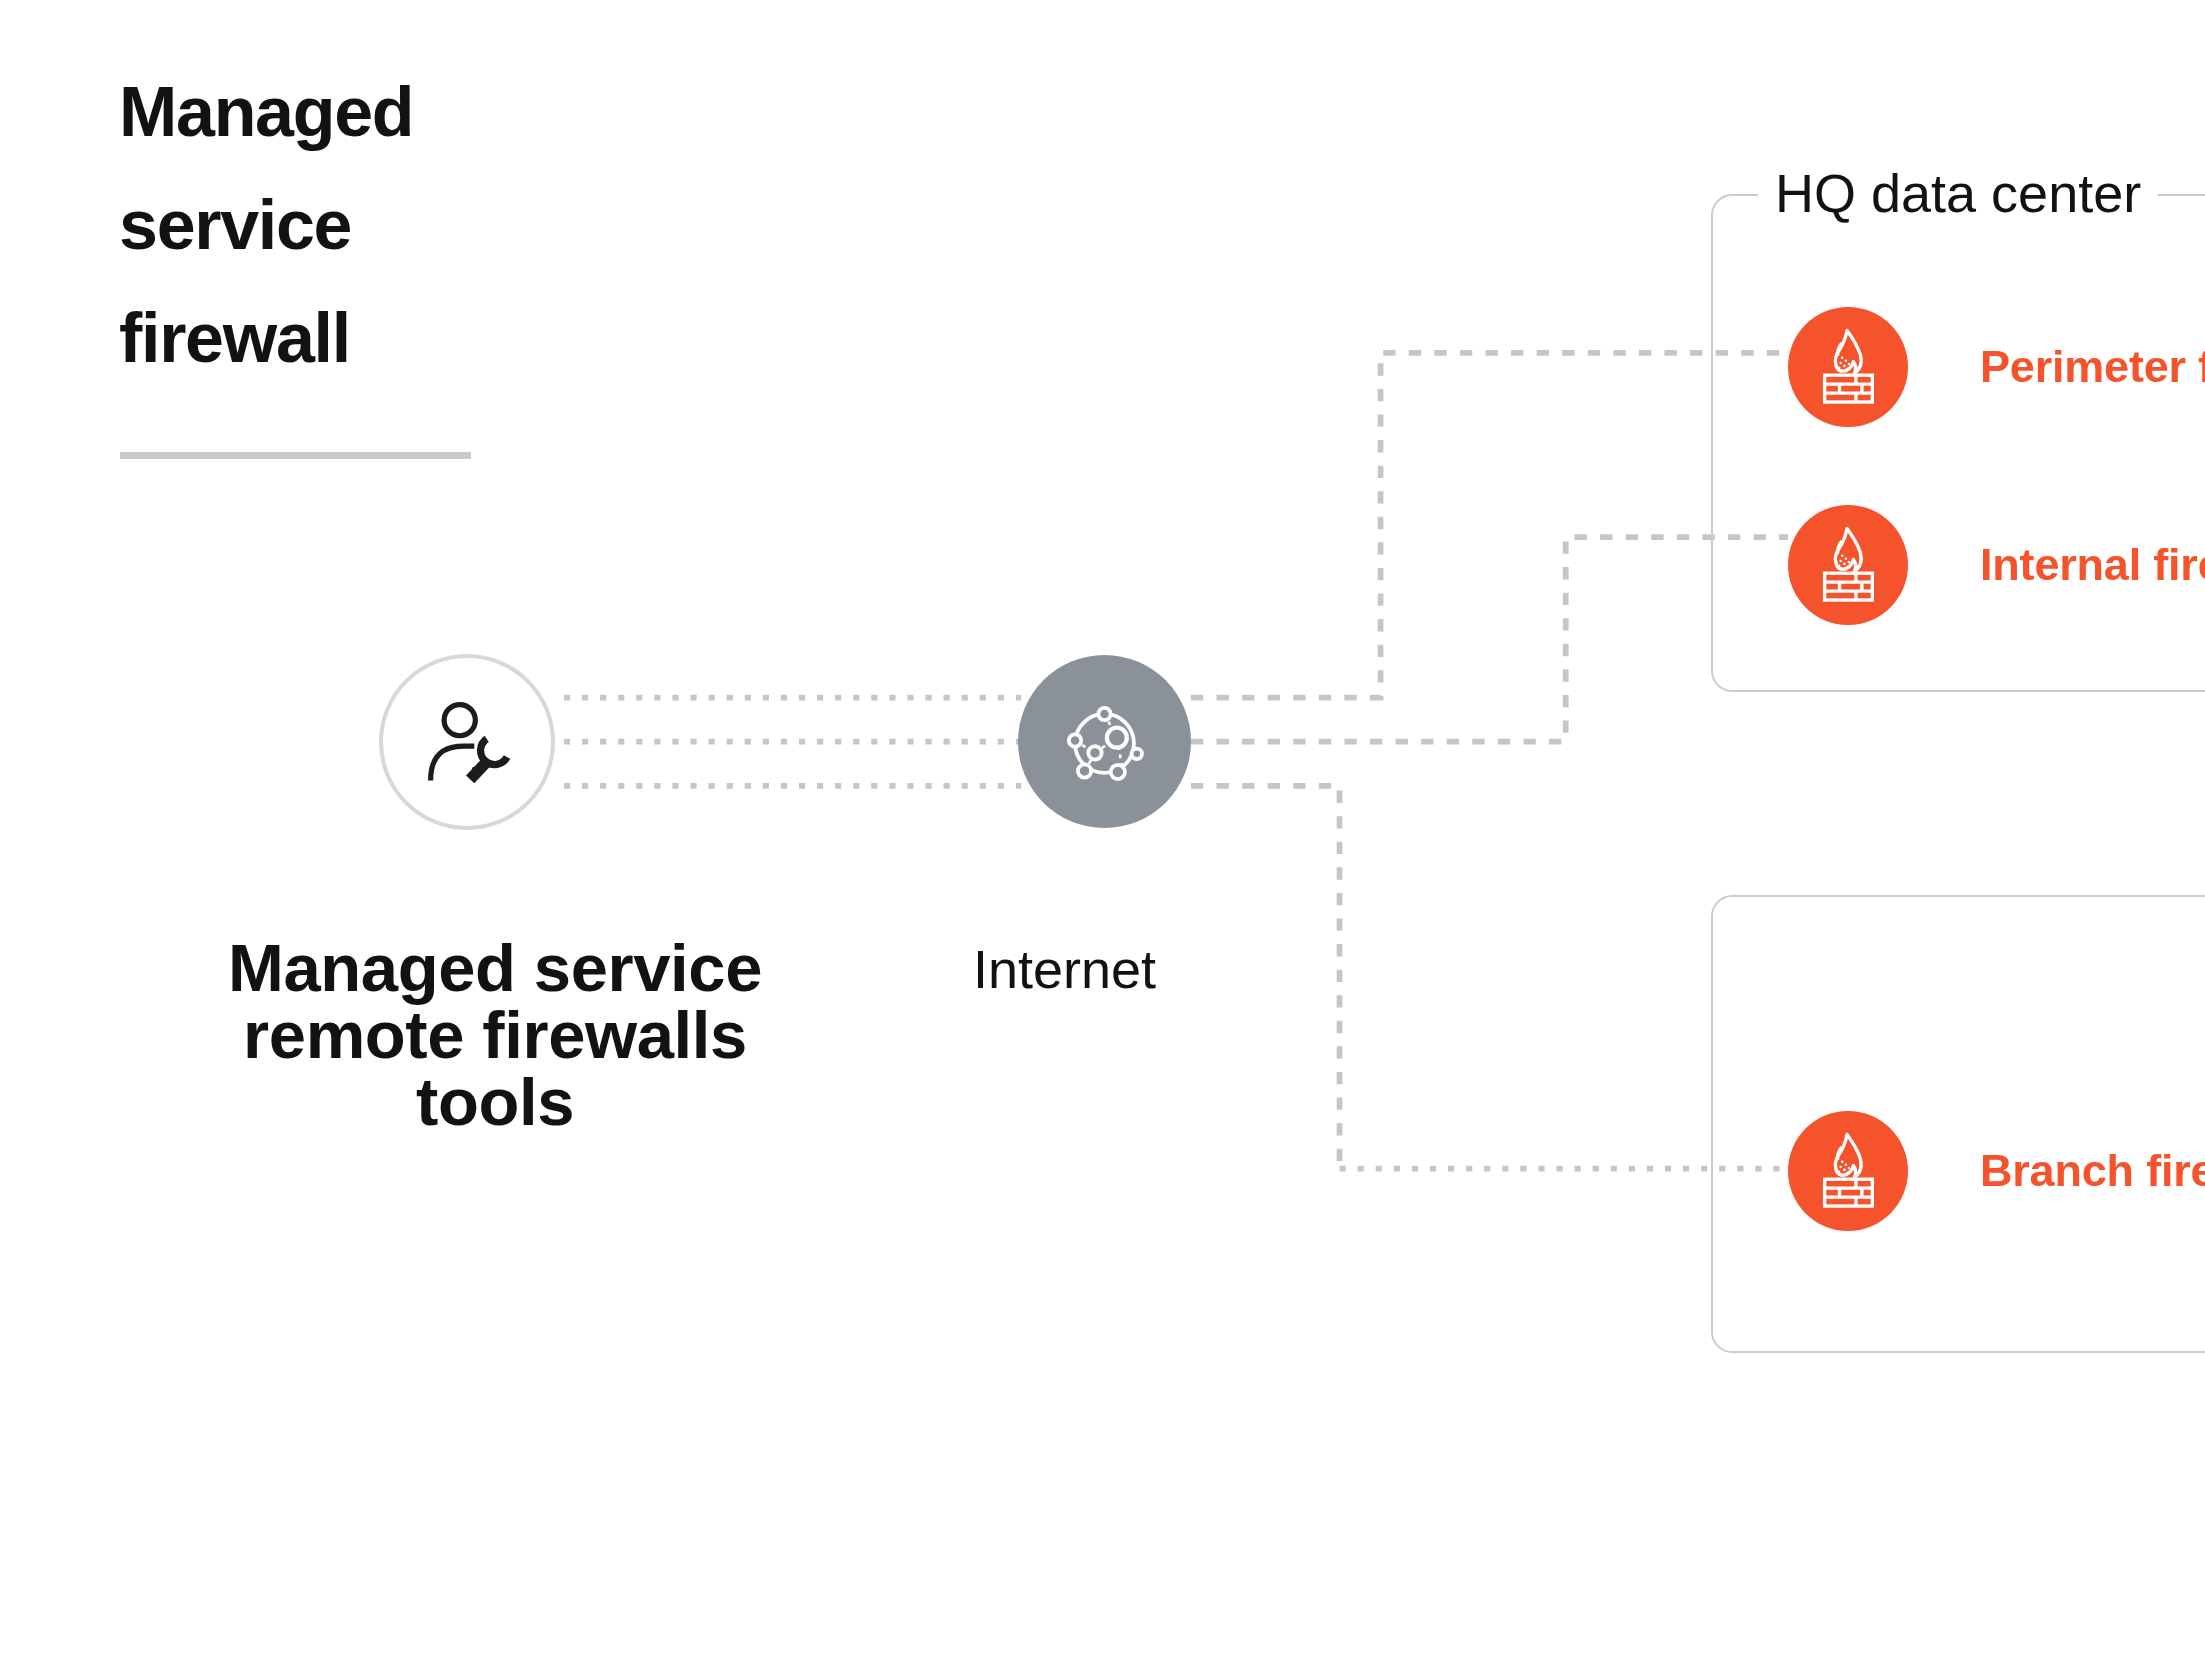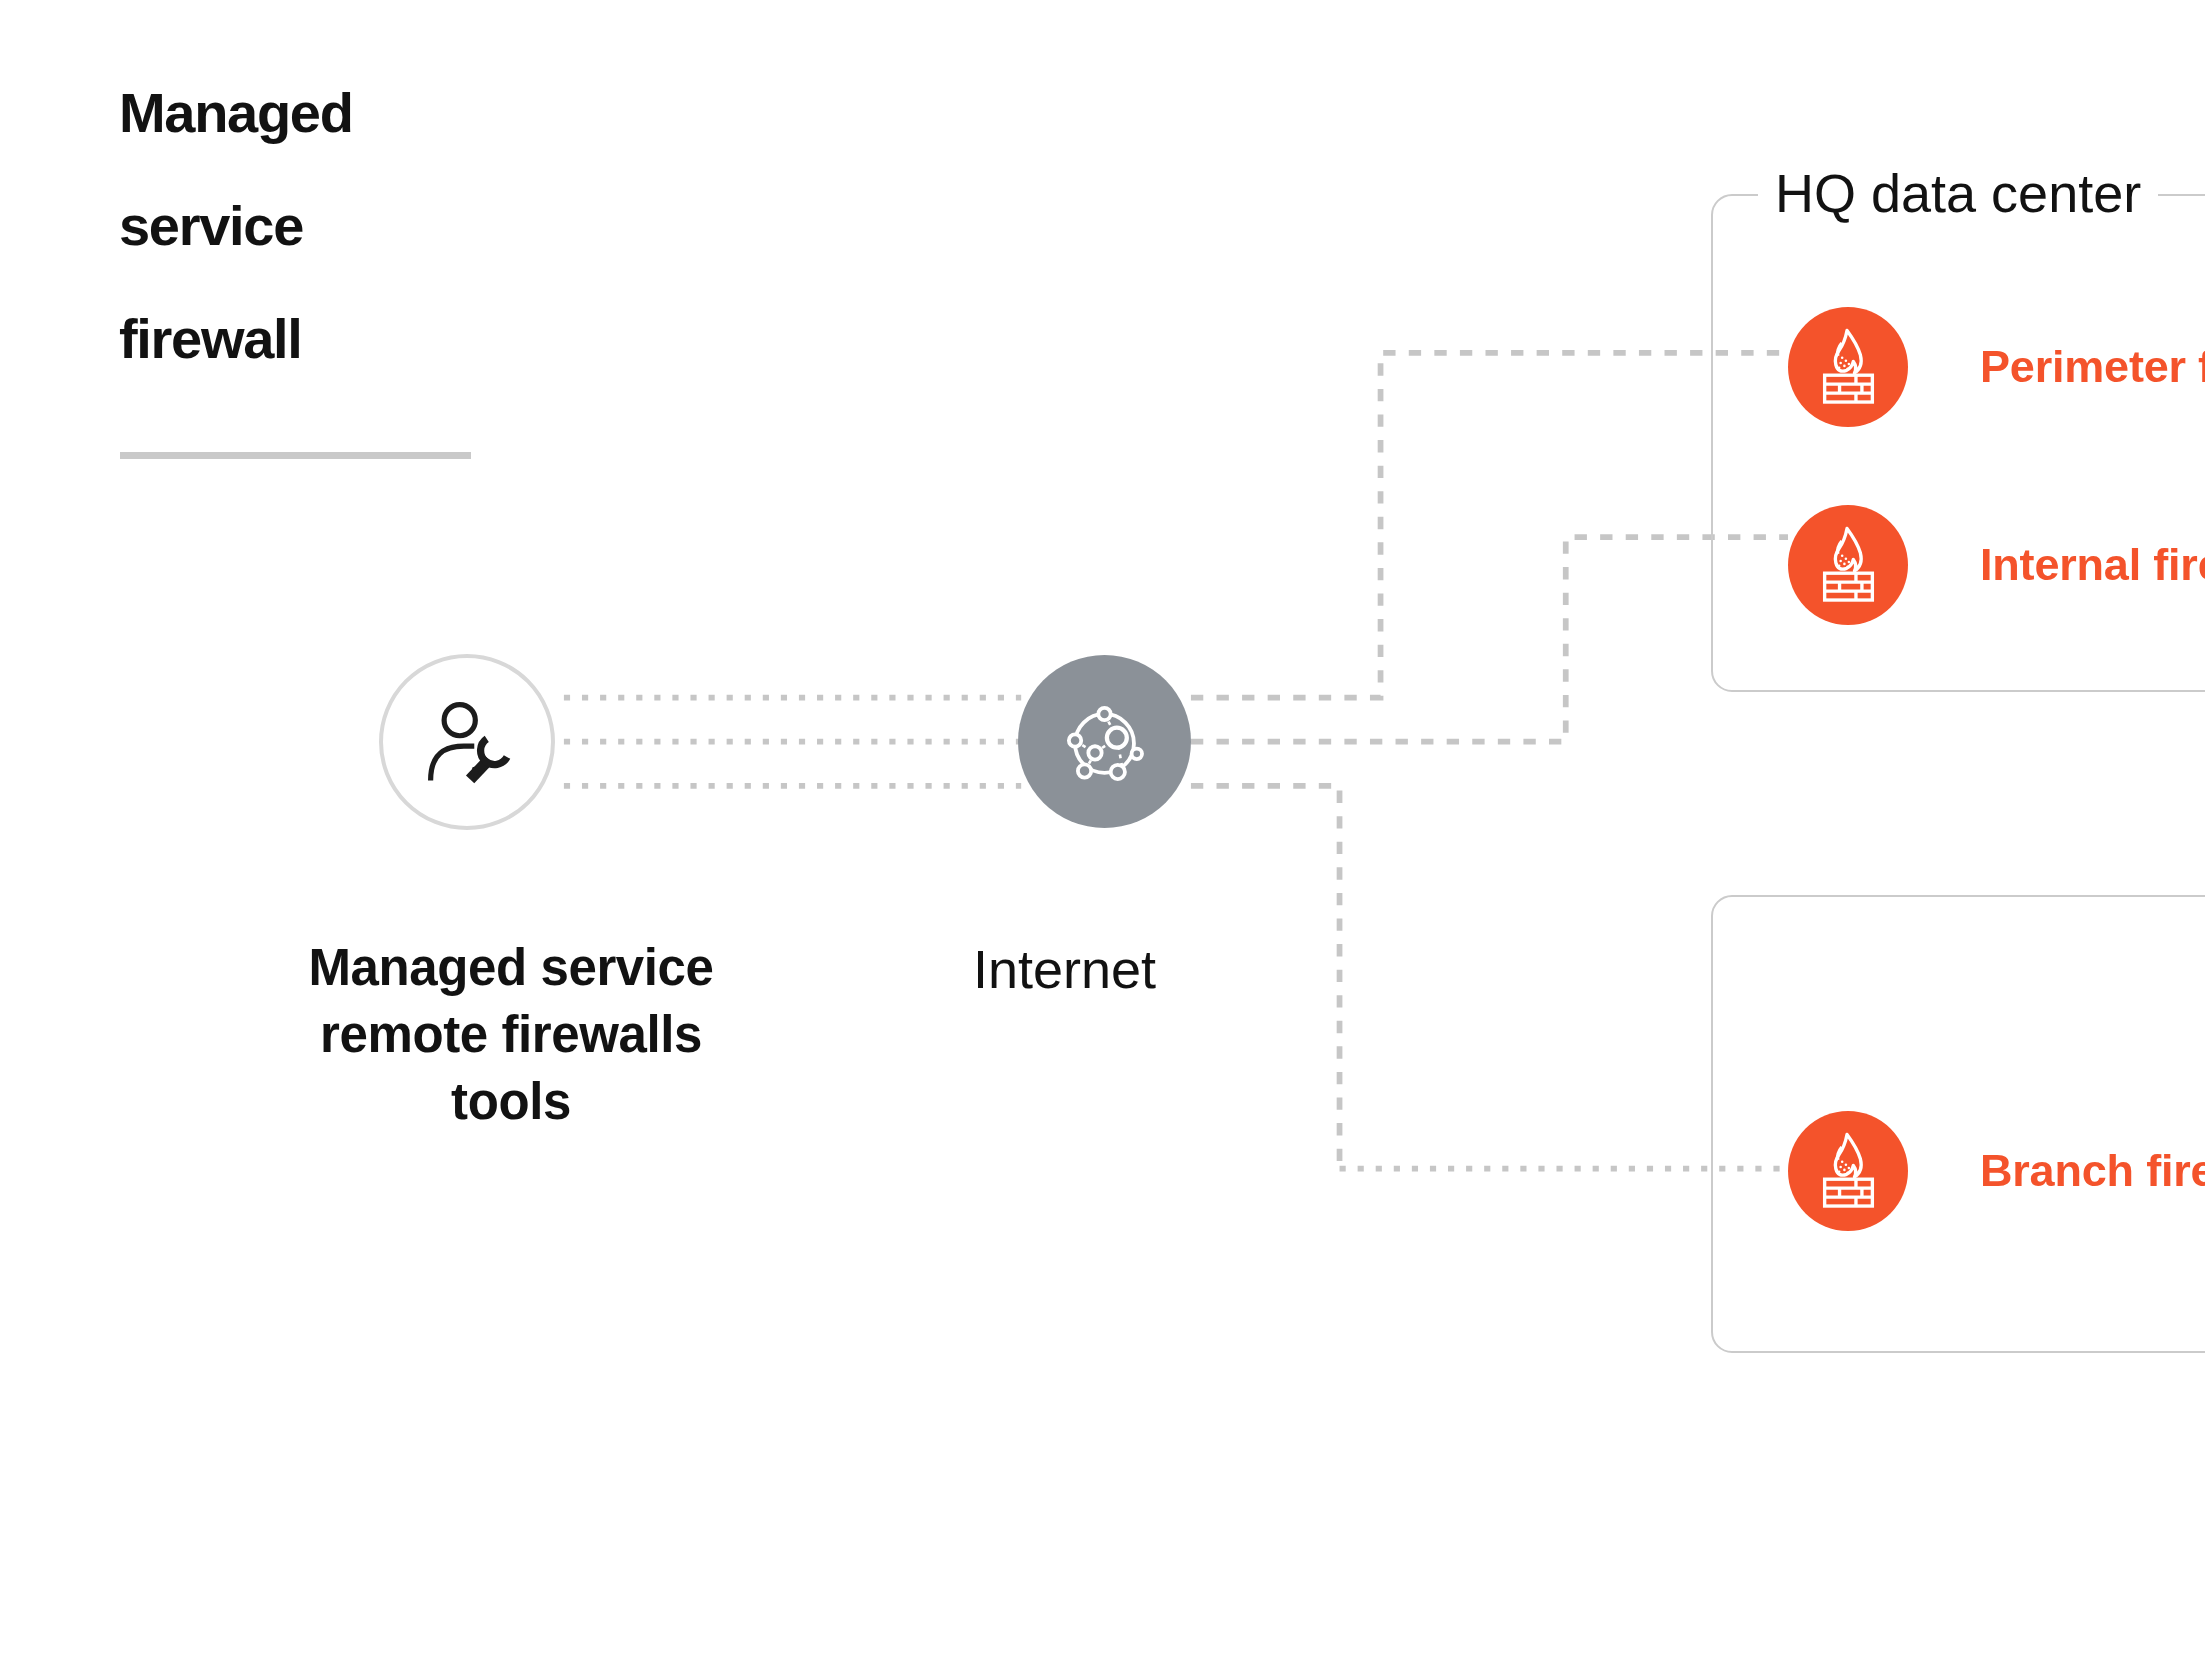--- a/index.html
+++ b/index.html
@@ -6,29 +6,29 @@
   body{font-family:"Liberation Sans", sans-serif; color:#121212;}
   .stage{position:relative;width:2941px;height:1654px;background:#ffffff;overflow:hidden;}
   .abs{position:absolute;}
 
   
   svg.overlay{position:absolute;left:0;top:0;width:2941px;height:1654px;}
   .dotline{stroke:#C6C6C6;stroke-width:13;fill:none;stroke-dasharray:14 27;}
   .dashline{stroke:#C6C6C6;stroke-width:13;fill:none;stroke-dasharray:28 30;}
 
   
-  .title{left:119px;top:56px;font-size:56px;line-height:113px;font-weight:700;letter-spacing:-1.3px;}
+  .title{left:119px;top:56px;font-size:70px;line-height:113px;font-weight:700;letter-spacing:-1.3px;}
   .title-rule{left:120px;top:452px;width:351px;height:6.6px;background:#C9C9C9;}
 
   
   .person-circle{left:379px;top:654px;width:176px;height:176px;border-radius:50%;
     background:#ffffff;border:4.4px solid #D8D8D8;box-sizing:border-box;
     display:flex;align-items:center;justify-content:center;}
-  .caption{left:180px;top:934px;width:662px;text-align:center;font-weight:700;
-    font-size:51px;line-height:67px;letter-spacing:-0.4px;}
+  .caption{left:164px;top:934px;width:662px;text-align:center;font-weight:700;
+    font-size:67px;line-height:67px;letter-spacing:-0.4px;}
 
   
   .internet-circle{left:1018px;top:655px;width:173px;height:173px;border-radius:50%;
     background:#8B9198;display:flex;align-items:center;justify-content:center;}
   .internet-label{left:973px;top:938px;width:265px;
     font-size:54px;font-weight:400;line-height:62px;}
 
   
   .group-box{border:2.6px solid #CBCBCB;border-radius:21px;background:transparent;box-sizing:border-box;}
   .hq-box{left:1711px;top:194px;width:1028px;height:498px;}

